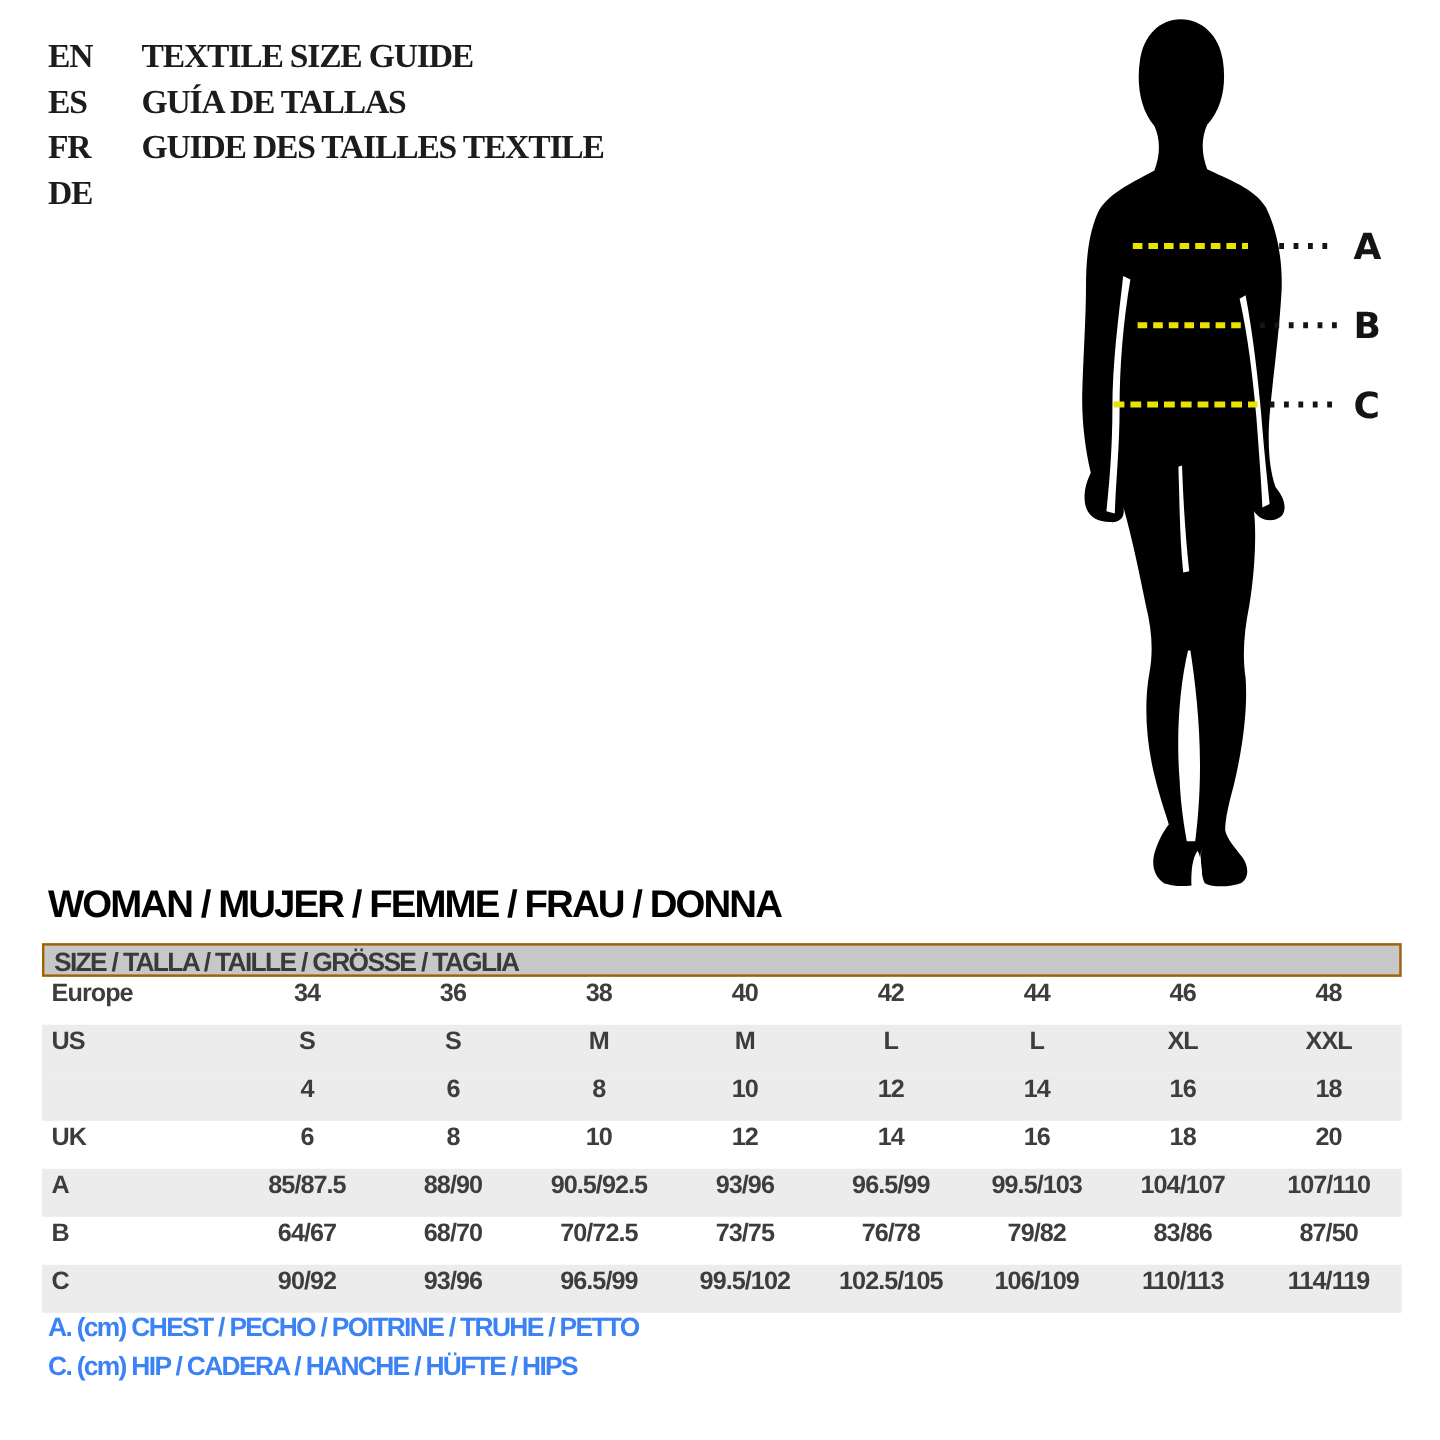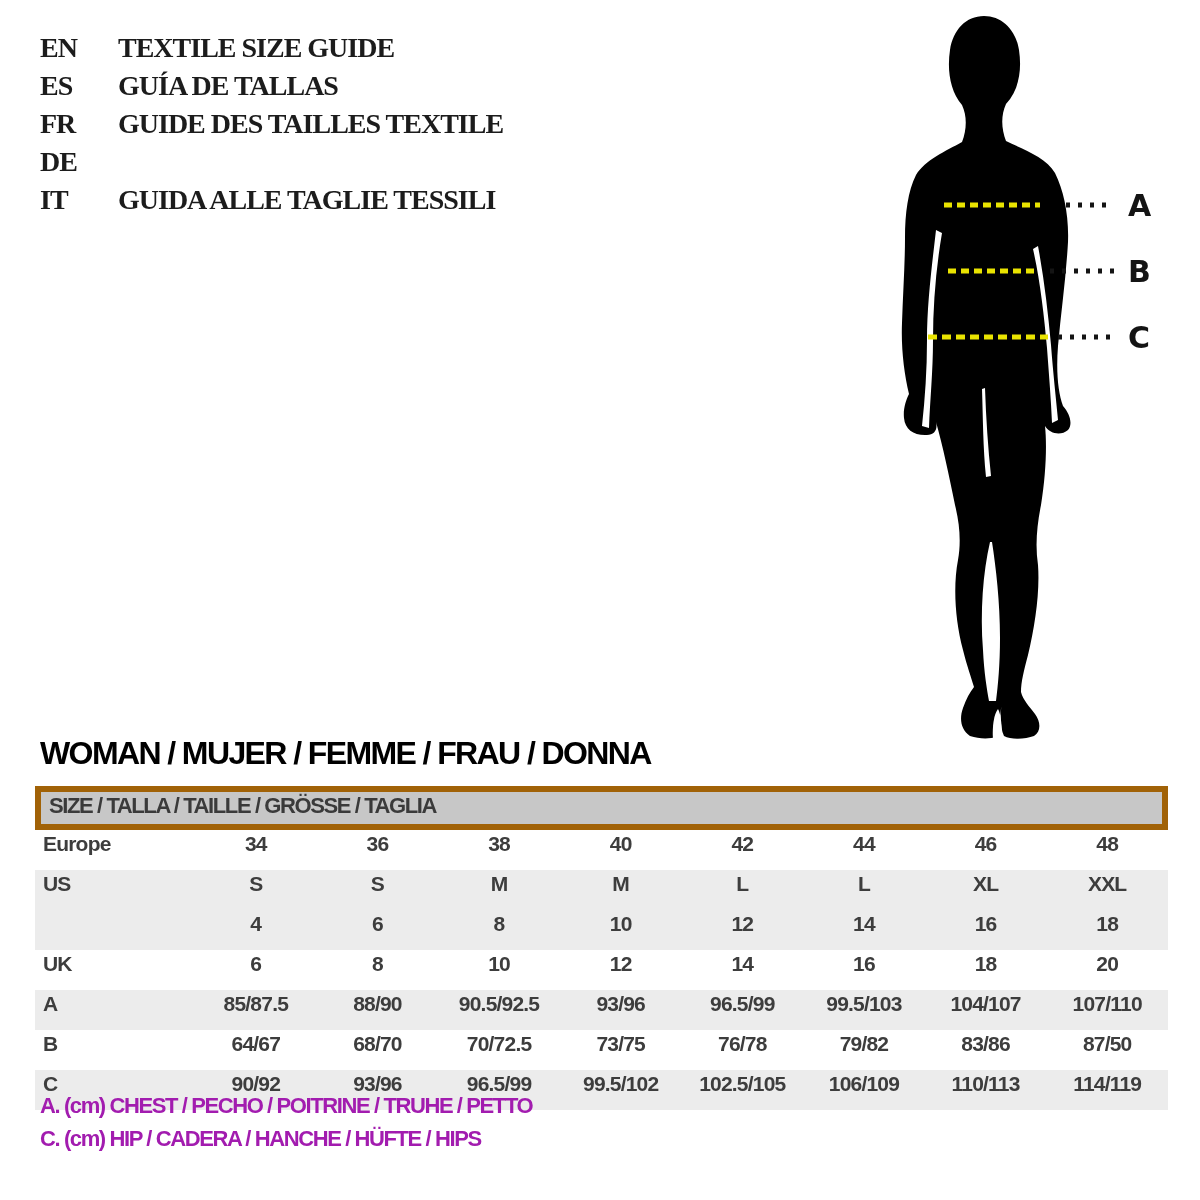--- a/index.html
+++ b/index.html
@@ -18,36 +18,36 @@
   .figure svg{display:block;width:100%;height:100%;}
   .abc-label{font-family:"DejaVu Sans","Liberation Sans",sans-serif;font-size:30px;font-weight:600;fill:#141414;}
   
   .section-title{
     position:absolute;left:40px;top:735px;font-size:32px;font-weight:700;
     letter-spacing:-1.6px;color:#000000;white-space:nowrap;
   }
   
   .size-table{position:absolute;left:35px;top:786px;width:1133px;}
   .thead{
-    height:44px;line-height:28px;background:#c7c7c7;border:6px solid #a16207;
+    height:28px;line-height:28px;background:#c7c7c7;border:2px solid #a16207;
     padding-left:8px;font-size:22px;font-weight:700;letter-spacing:-1.4px;color:#3a3a3a;
     box-sizing:border-box;white-space:nowrap;
   }
   .trow{
     display:grid;grid-template-columns:160px repeat(8,1fr);
     height:40px;line-height:28px;font-size:21px;font-weight:700;
     letter-spacing:-0.8px;color:#3d3d3d;
   }
   .trow .cell{text-align:center;white-space:nowrap;}
   .trow .label{text-align:left;padding-left:8px;}
   .shade{background:#ececec;}
   
   .legend{position:absolute;left:40px;top:1089px;}
   .legend-line{
-    font-size:22px;font-weight:700;letter-spacing:-1.4px;color:#a21caf;
+    font-size:22px;font-weight:700;letter-spacing:-1.4px;color:#3b82f6;
     line-height:33px;white-space:nowrap;
   }
 </style>
 </head>
 <body>
 
 <div class="page">
 
   <div class="lang-block">
     <div class="lang-row">
@@ -57,24 +57,20 @@
     <div class="lang-row">
       <span class="lang-code">ES</span>
       <span class="lang-title">GUÍA DE TALLAS</span>
     </div>
     <div class="lang-row">
       <span class="lang-code">FR</span>
       <span class="lang-title">GUIDE DES TAILLES TEXTILE</span>
     </div>
     <div class="lang-row">
       <span class="lang-code">DE</span>
-    </div>
-    <div class="lang-row">
-      <span class="lang-code">IT</span>
-      <span class="lang-title">GUIDA ALLE TAGLIE TESSILI</span>
     </div>
   </div>
 
   <div class="figure">
     <svg viewBox="880 0 320 760" xmlns="http://www.w3.org/2000/svg">
 
       <path fill="#000000" d="
         M 984 16
         C 1002 16 1016 30 1019 50
         C 1022 70 1019 90 1006 104

